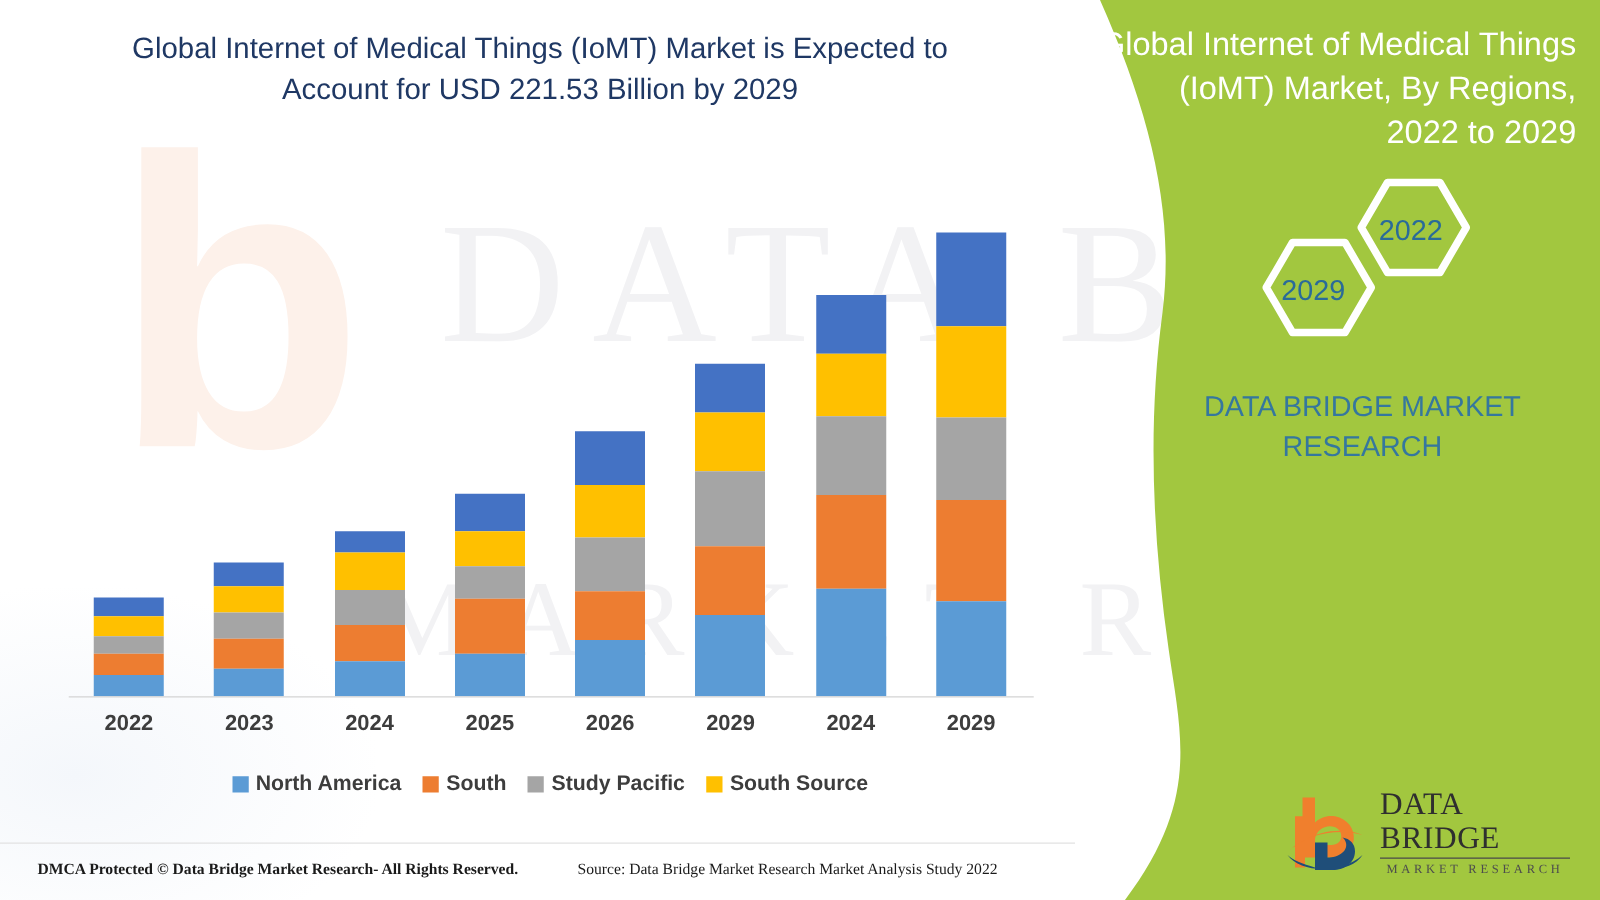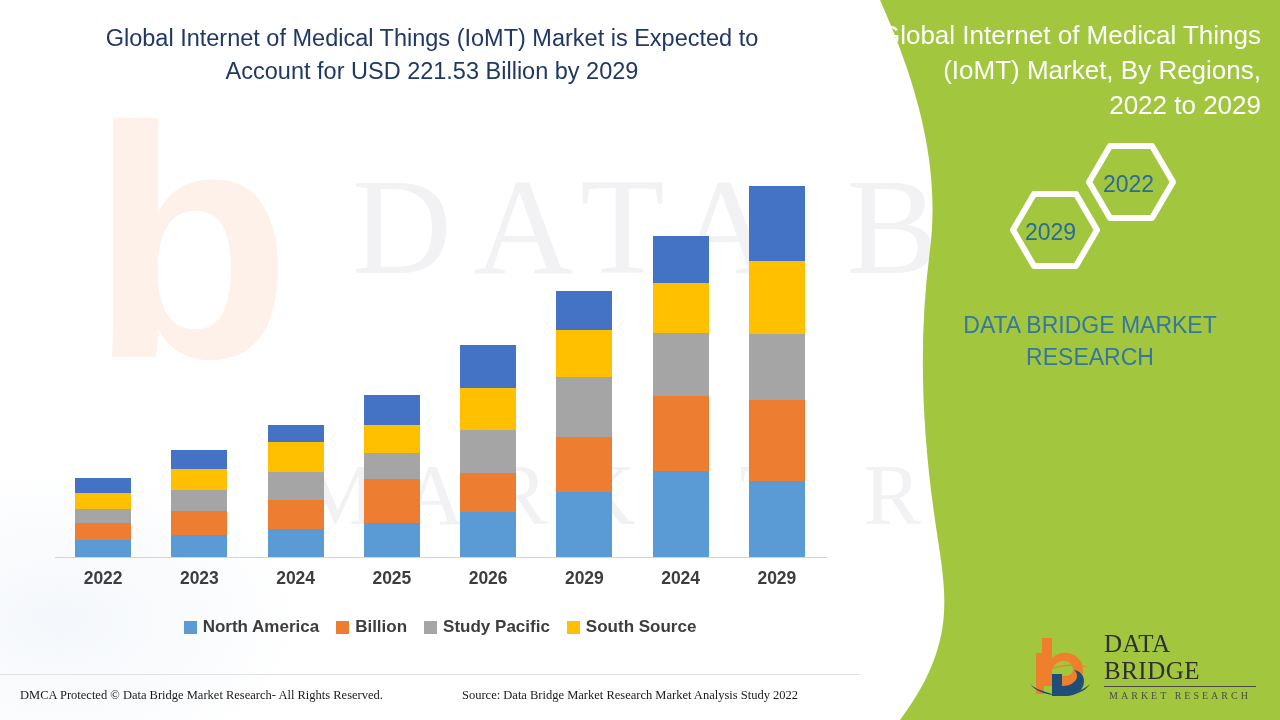--- a/index.html
+++ b/index.html
@@ -179,21 +179,21 @@
     z-index: 2;
   }
   .footer-text {
     position: absolute;
     font-family: "Liberation Serif", serif;
     font-size: 12.5px;
     color: #1a1a1a;
     white-space: nowrap;
     top: 13px;
   }
-  #footer-dmca { left: 20px; font-weight: 400; }
+  #footer-dmca { left: 30px; font-weight: 700; }
   #footer-source { left: 462px; }
 </style>
 </head>
 <body>
 
 <div id="watermark-layer">
   <div id="wm-blue-wash"></div>
   <div id="wm-logo-b">b</div>
   <div class="wm-text" id="wm-line-1">DATA BRIDGE</div>
   <div class="wm-text" id="wm-line-2">MARKET RESEARCH</div>
@@ -273,21 +273,21 @@
     <div class="x-label">2029</div>
   </div>
 
 <div id="legend">
     <div class="legend-item">
       <span class="legend-swatch" style="background: rgb(91, 155, 213);"></span>
       <span class="legend-text">North America</span>
     </div>
     <div class="legend-item">
       <span class="legend-swatch" style="background: rgb(237, 125, 49);"></span>
-      <span class="legend-text">Billion</span>
+      <span class="legend-text">South</span>
     </div>
     <div class="legend-item">
       <span class="legend-swatch" style="background: rgb(165, 165, 165);"></span>
       <span class="legend-text">Study Pacific</span>
     </div>
     <div class="legend-item">
       <span class="legend-swatch" style="background: rgb(255, 192, 0);"></span>
       <span class="legend-text">South Source</span>
     </div>
   </div>

